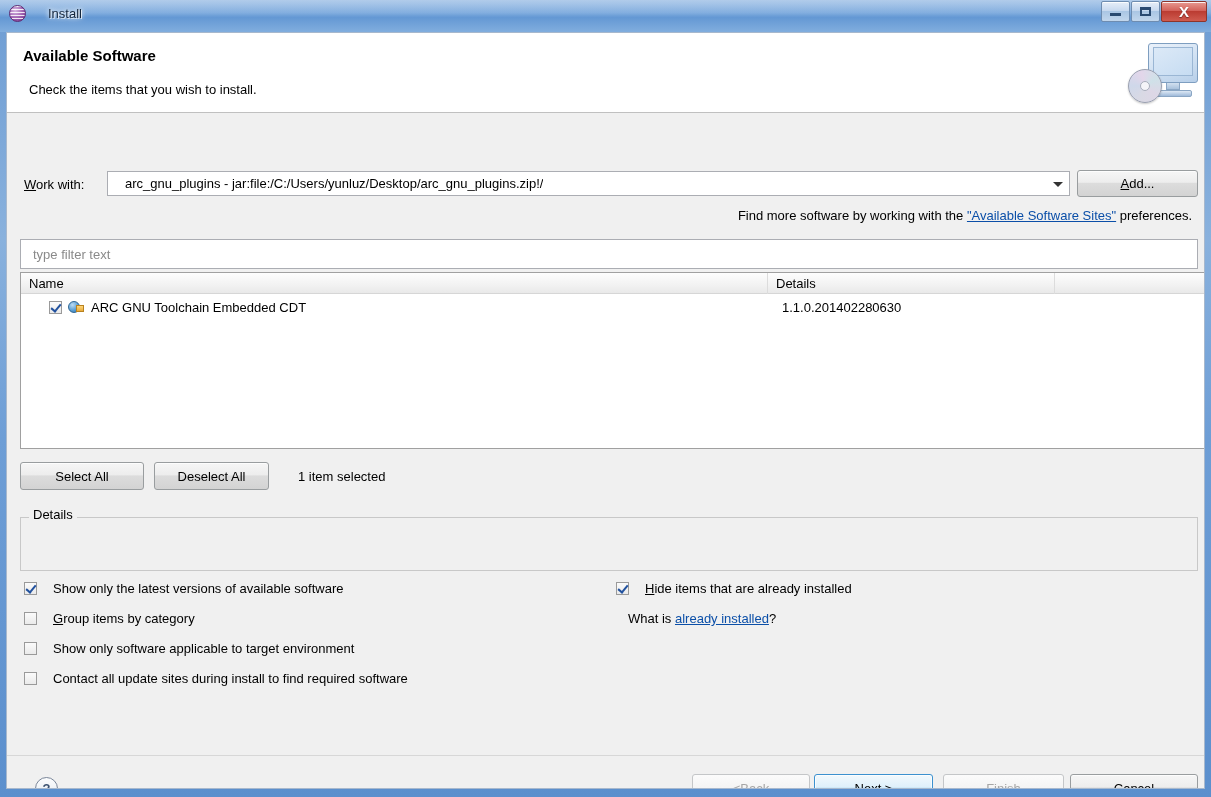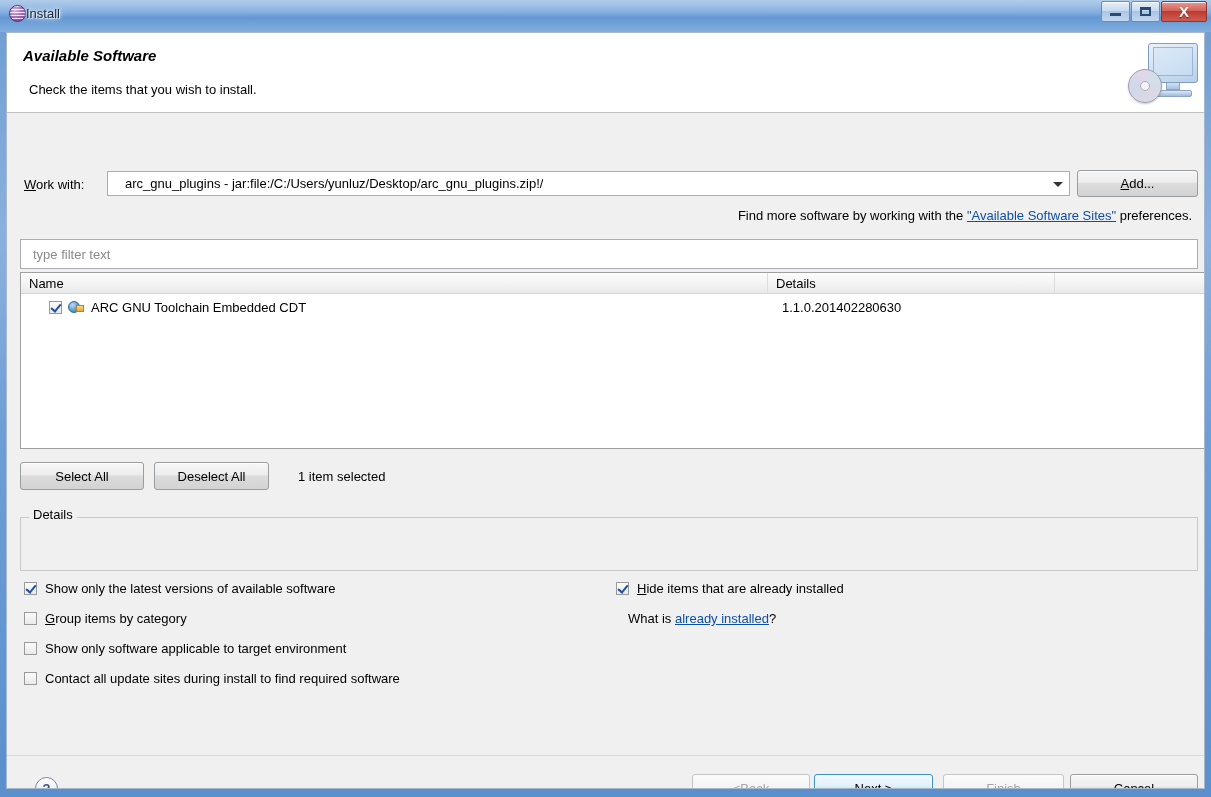--- a/index.html
+++ b/index.html
@@ -29,21 +29,21 @@
   }
   #titlebar:after{
     content:"";
     position:absolute; left:0; top:0; width:100%; height:16px;
     background: linear-gradient(180deg,rgba(255,255,255,.30),rgba(255,255,255,0));
   }
   .title-left {
     position: absolute;
     left: 9px; top: 5px;
     display: flex; align-items: center;
-    gap: 0;
+    gap: 22px;
     z-index: 3;
   }
   .eclipse-icon {
     width: 17px; height: 17px;
     border-radius: 50%;
     background:
       repeating-linear-gradient(180deg, rgba(255,255,255,.85) 0 1px, rgba(255,255,255,0) 1px 3px),
       radial-gradient(circle at 35% 30%, #d7b7e2 0%, #9e5fb0 55%, #6f2f84 100%);
     border: 1px solid #5e2a72;
     box-sizing: border-box;
@@ -98,21 +98,20 @@
     width: 1197px; height: 80px;
     background: #ffffff;
     border-bottom: 1px solid #c0c0c0;
     box-sizing: border-box;
   }
   #banner-title {
     position: absolute;
     left: 16px; top: 14px;
     font-size: 15px; font-weight: bold;
     color: #000;
-    font-style: italic;
   }
   #banner-sub {
     position: absolute;
     left: 22px; top: 49px;
     font-size: 13px;
     color: #000;
   }
   
   #banner-art {
     position: absolute;
@@ -286,21 +285,21 @@
     position:absolute; left:13px; top:484px; width:1178px; height:54px;
     border:1px solid #c8c8c8; box-sizing:border-box;
     background:#f0f0f0;
   }
   #details-legend {
     position:absolute; left:22px; top:474px;
     background:#f0f0f0; padding:0 4px; font-size:13px;
   }
 
   
-  .opt { position:absolute; display:flex; align-items:center; gap:8px; font-size:13px; }
+  .opt { position:absolute; display:flex; align-items:center; gap:16px; font-size:13px; }
   #opt-latest { left:17px; top:548px; }
   #opt-group  { left:17px; top:578px; }
   #opt-target { left:17px; top:608px; }
   #opt-contact{ left:17px; top:638px; }
   #opt-hide   { left:609px; top:548px; }
   #what-is    { position:absolute; left:621px; top:578px; font-size:13px; }
 
   
   #bottom-sep {
     position:absolute; left:0; top:722px; width:1197px; height:1px;

